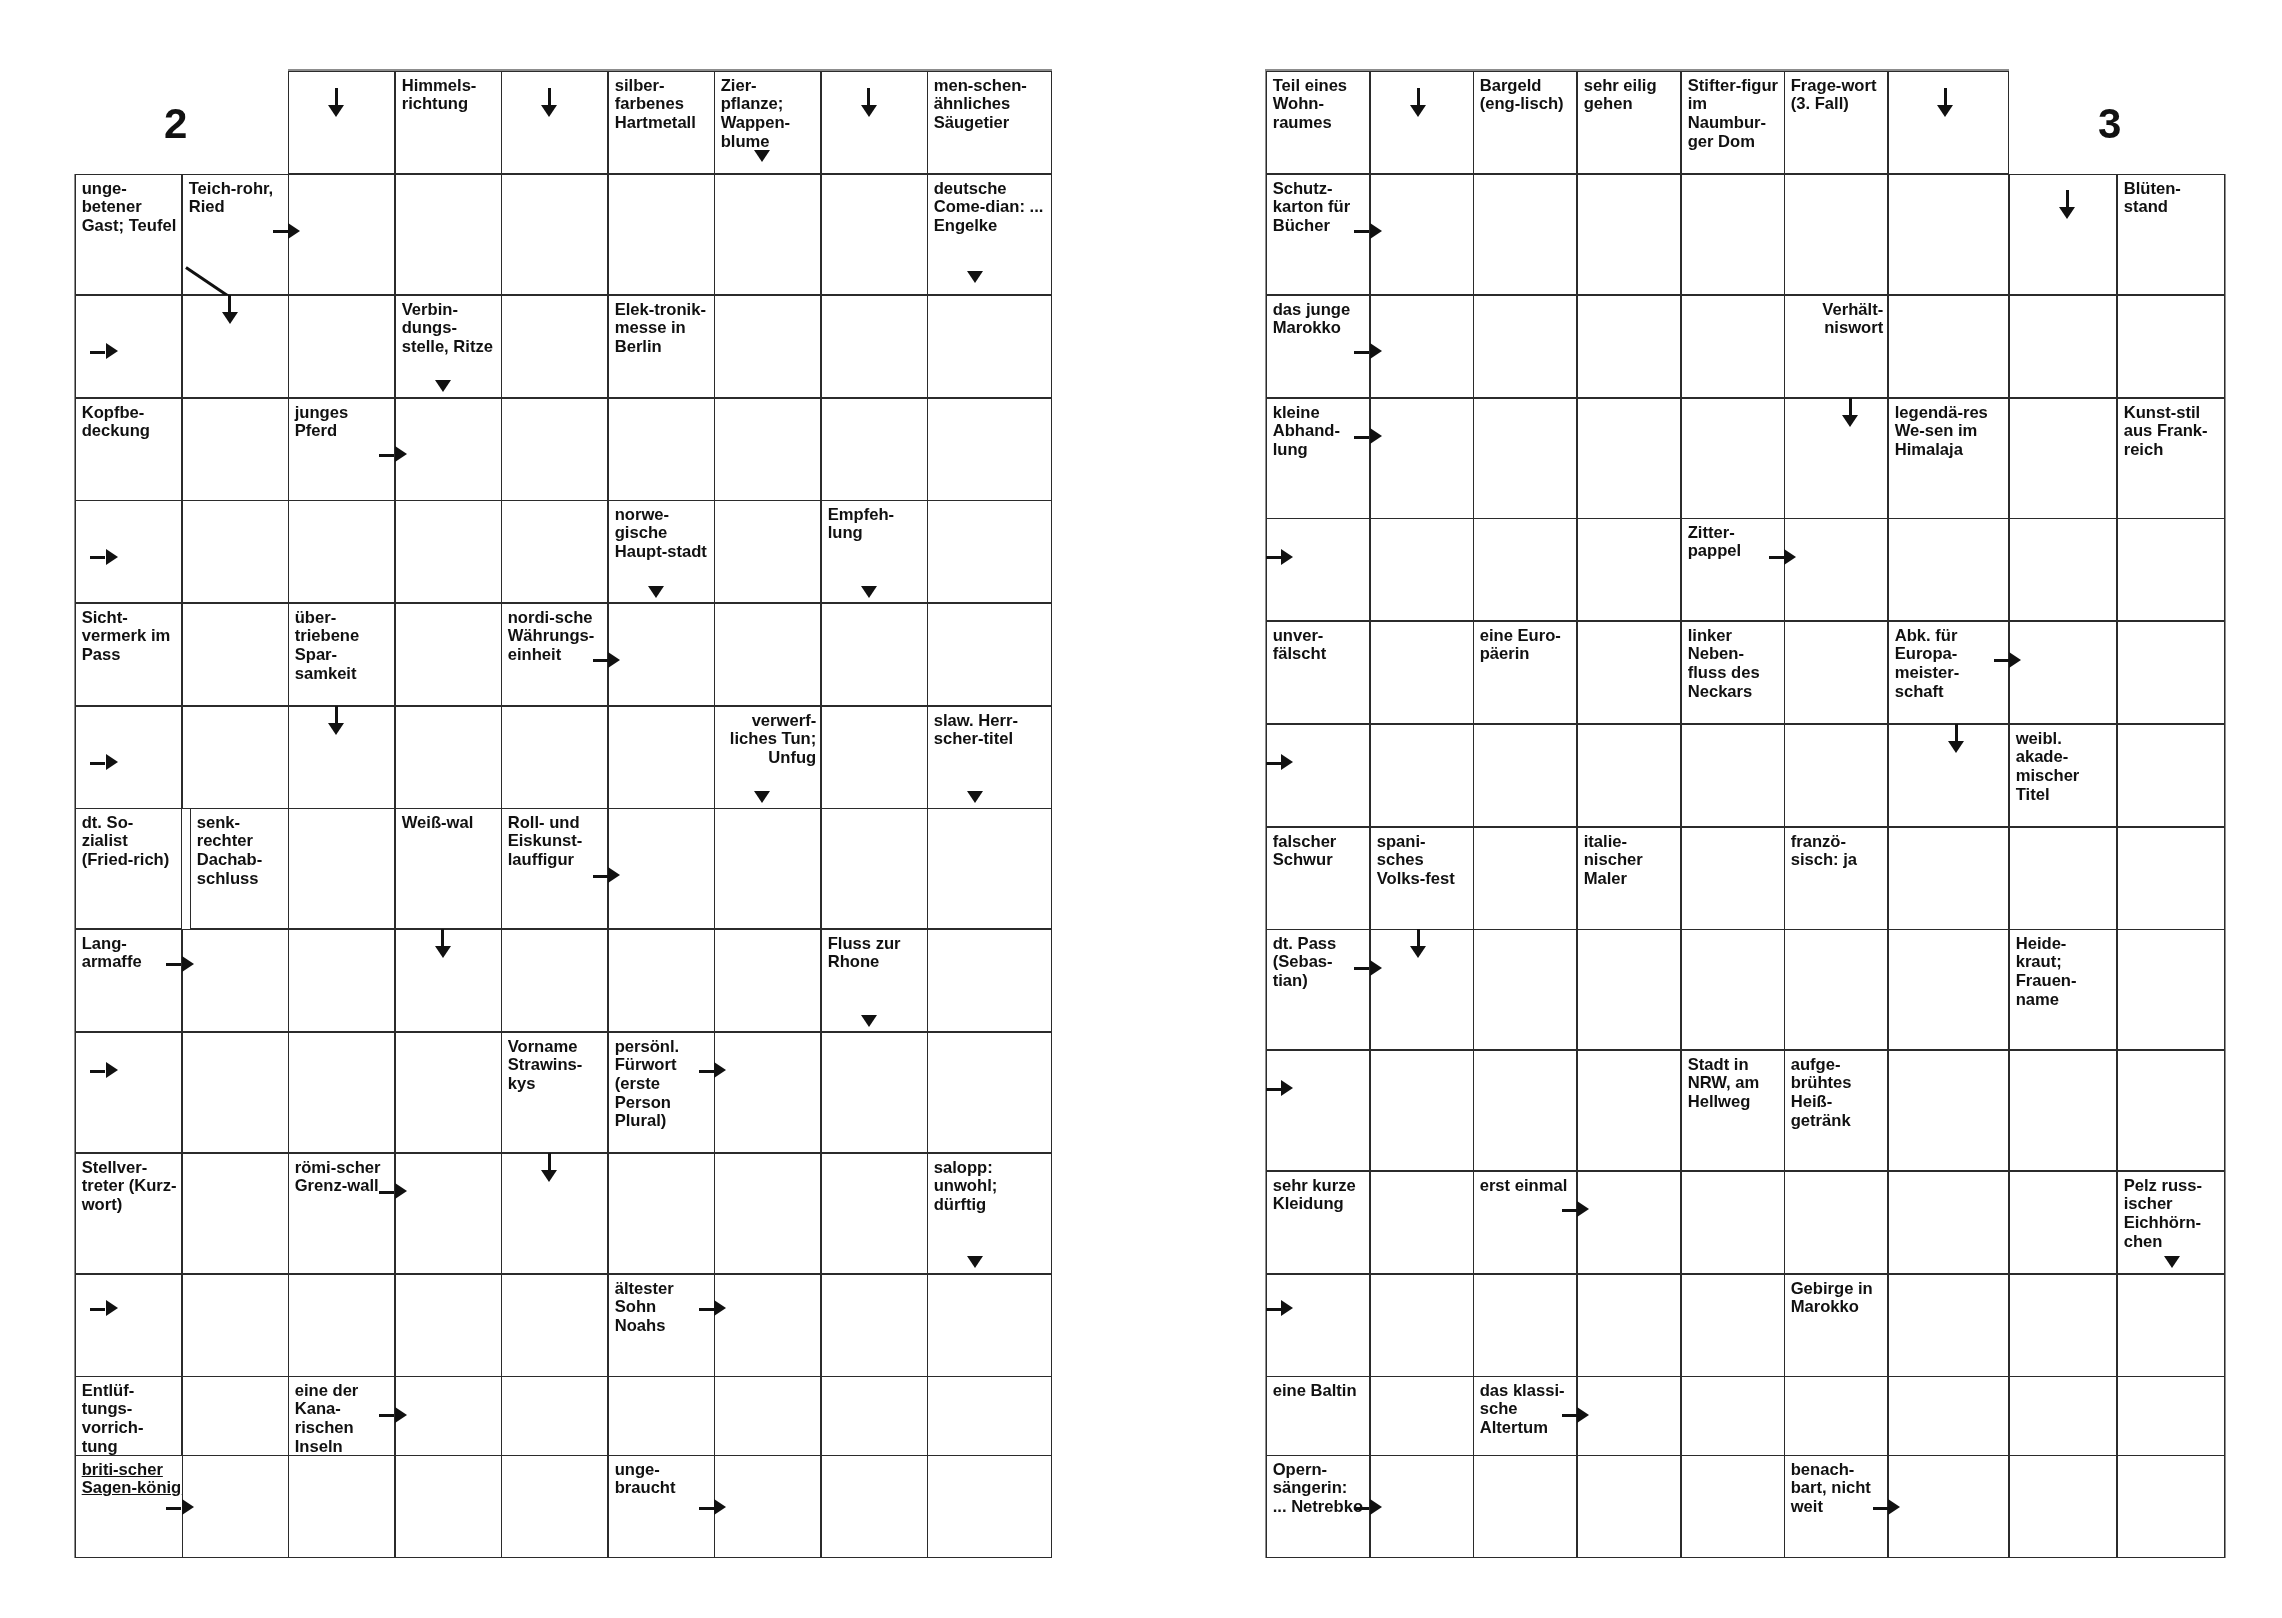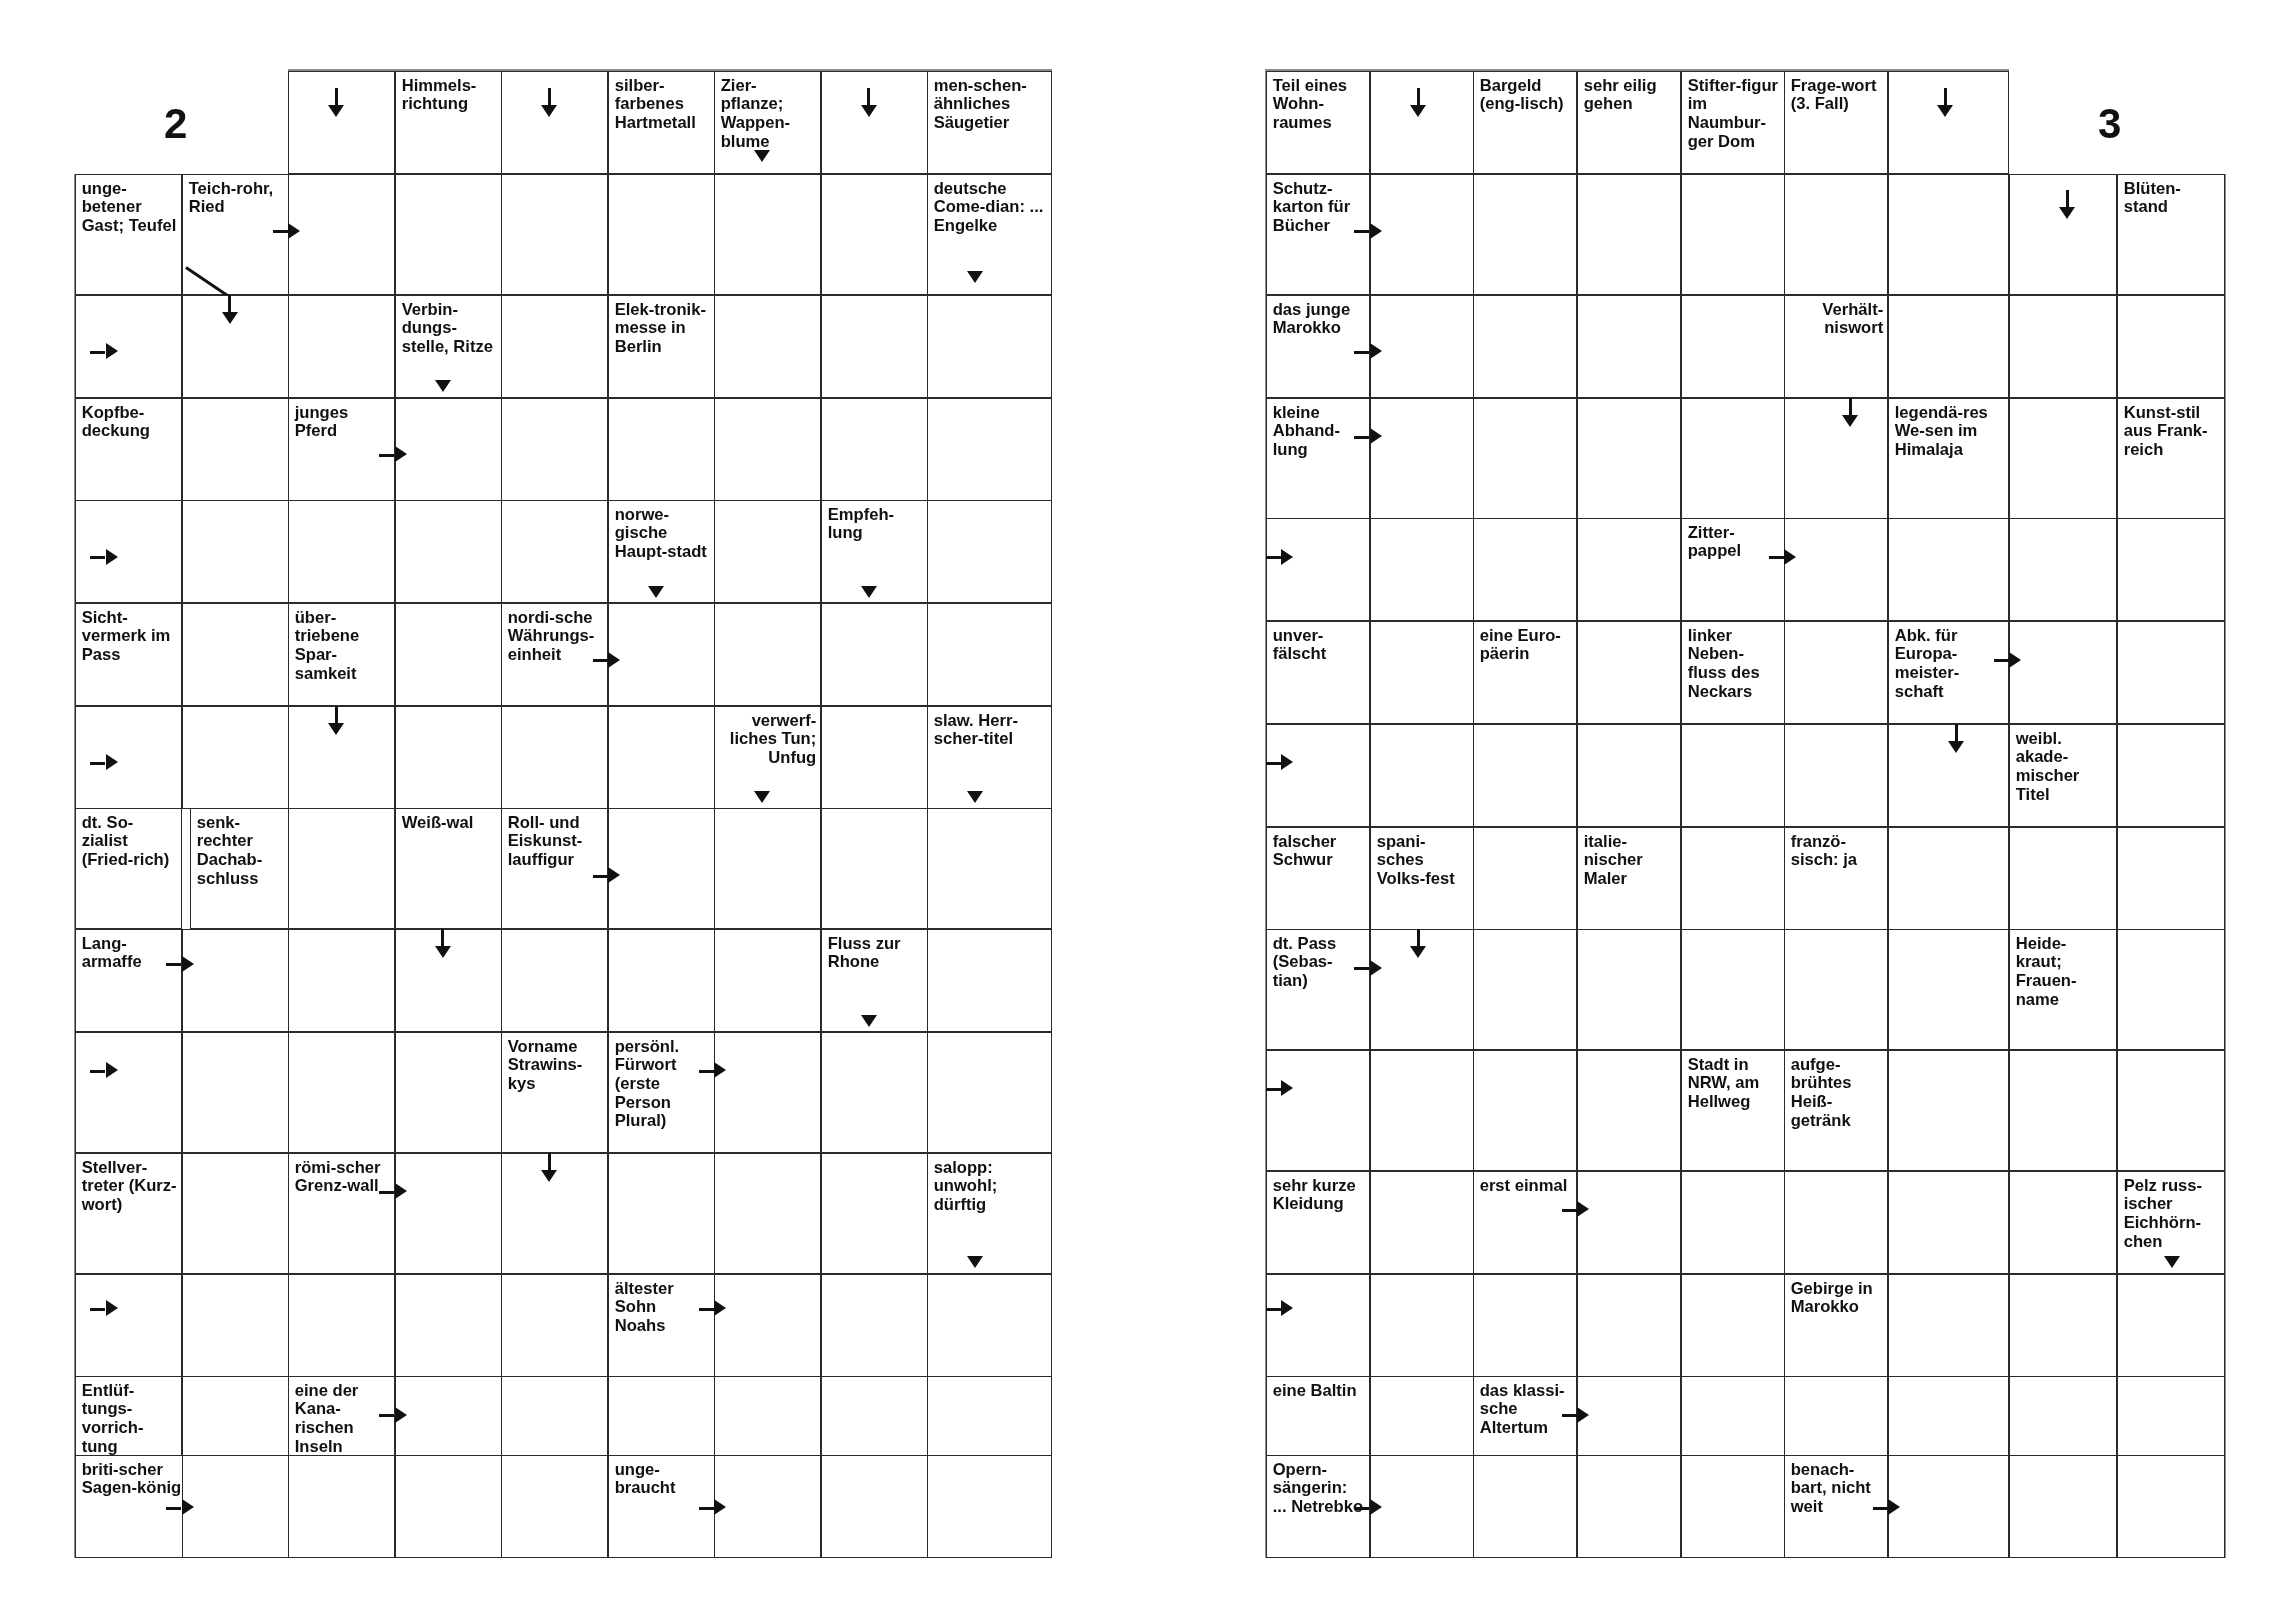--- a/index.html
+++ b/index.html
@@ -211,21 +211,21 @@
     <div class="cell" style="left:182px;top:1376px;width:107px;height:121px;"></div>
     <div class="cell" style="left:395px;top:1376px;width:107px;height:121px;"></div>
     <div class="cell" style="left:501px;top:1376px;width:107px;height:121px;"></div>
     <div class="cell" style="left:608px;top:1376px;width:107px;height:121px;"></div>
     <div class="cell" style="left:714px;top:1376px;width:107px;height:121px;"></div>
     <div class="cell" style="left:821px;top:1376px;width:107px;height:121px;"></div>
     <div class="cell" style="left:927px;top:1376px;width:125px;height:121px;"></div>
     <div class="stem h" style="left:379px;top:1414px;width:15px;"></div>
     <div class="arw right" style="left:395px;top:1407px;"></div>
 
-    <div class="clue" style="left:75px;top:1455px;width:128px;height:103px;">briti-scher Sagen-könig</div>
+    <div class="clue" style="left:75px;top:1455px;width:128px;height:103px;text-decoration:underline;">briti-scher Sagen-könig</div>
     <div class="clue" style="left:608px;top:1455px;width:107px;height:103px;">unge-braucht</div>
     <div class="cell" style="left:182px;top:1455px;width:107px;height:103px;"></div>
     <div class="cell" style="left:288px;top:1455px;width:107px;height:103px;"></div>
     <div class="cell" style="left:395px;top:1455px;width:107px;height:103px;"></div>
     <div class="cell" style="left:501px;top:1455px;width:107px;height:103px;"></div>
     <div class="cell" style="left:714px;top:1455px;width:107px;height:103px;"></div>
     <div class="cell" style="left:821px;top:1455px;width:107px;height:103px;"></div>
     <div class="cell" style="left:927px;top:1455px;width:125px;height:103px;"></div>
     <div class="stem h" style="left:166px;top:1507px;width:15px;"></div>
     <div class="arw right" style="left:182px;top:1499px;"></div>

